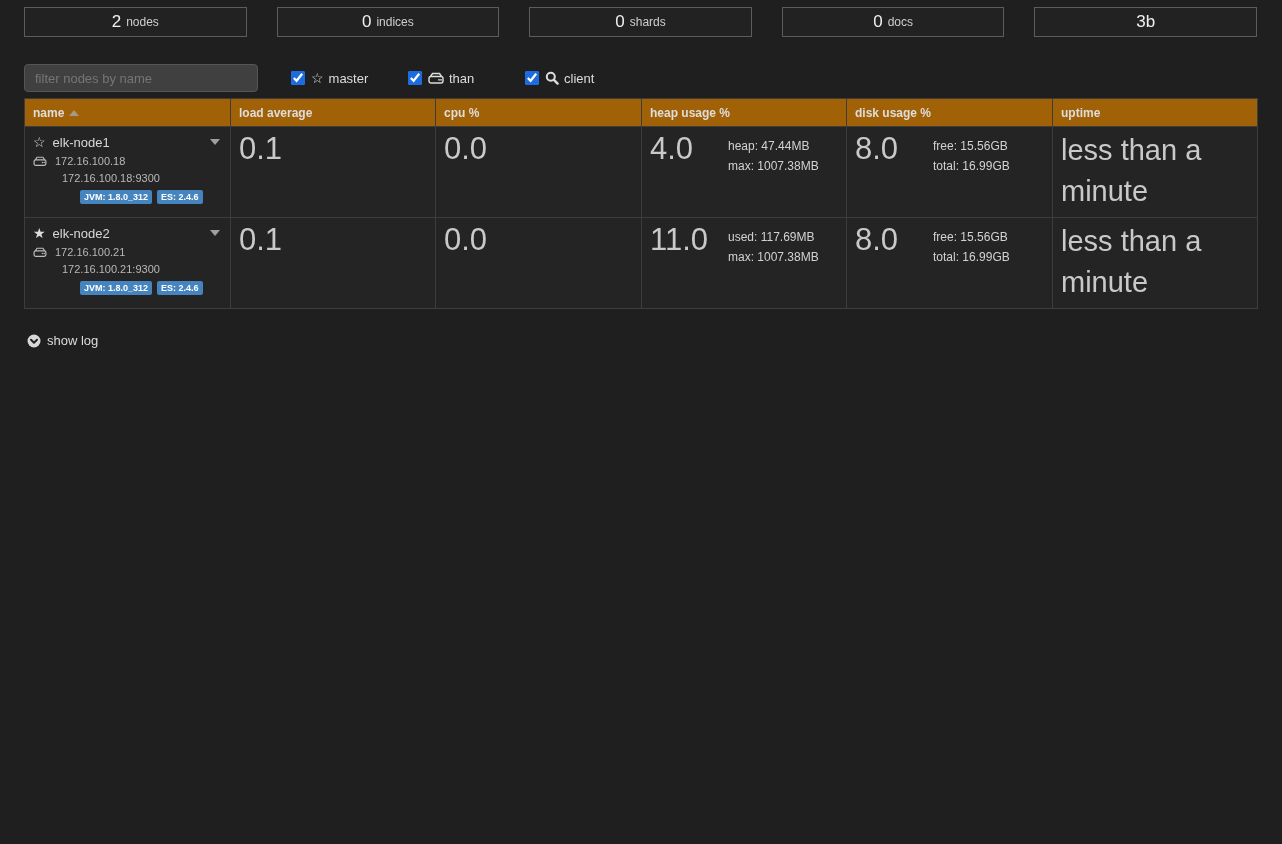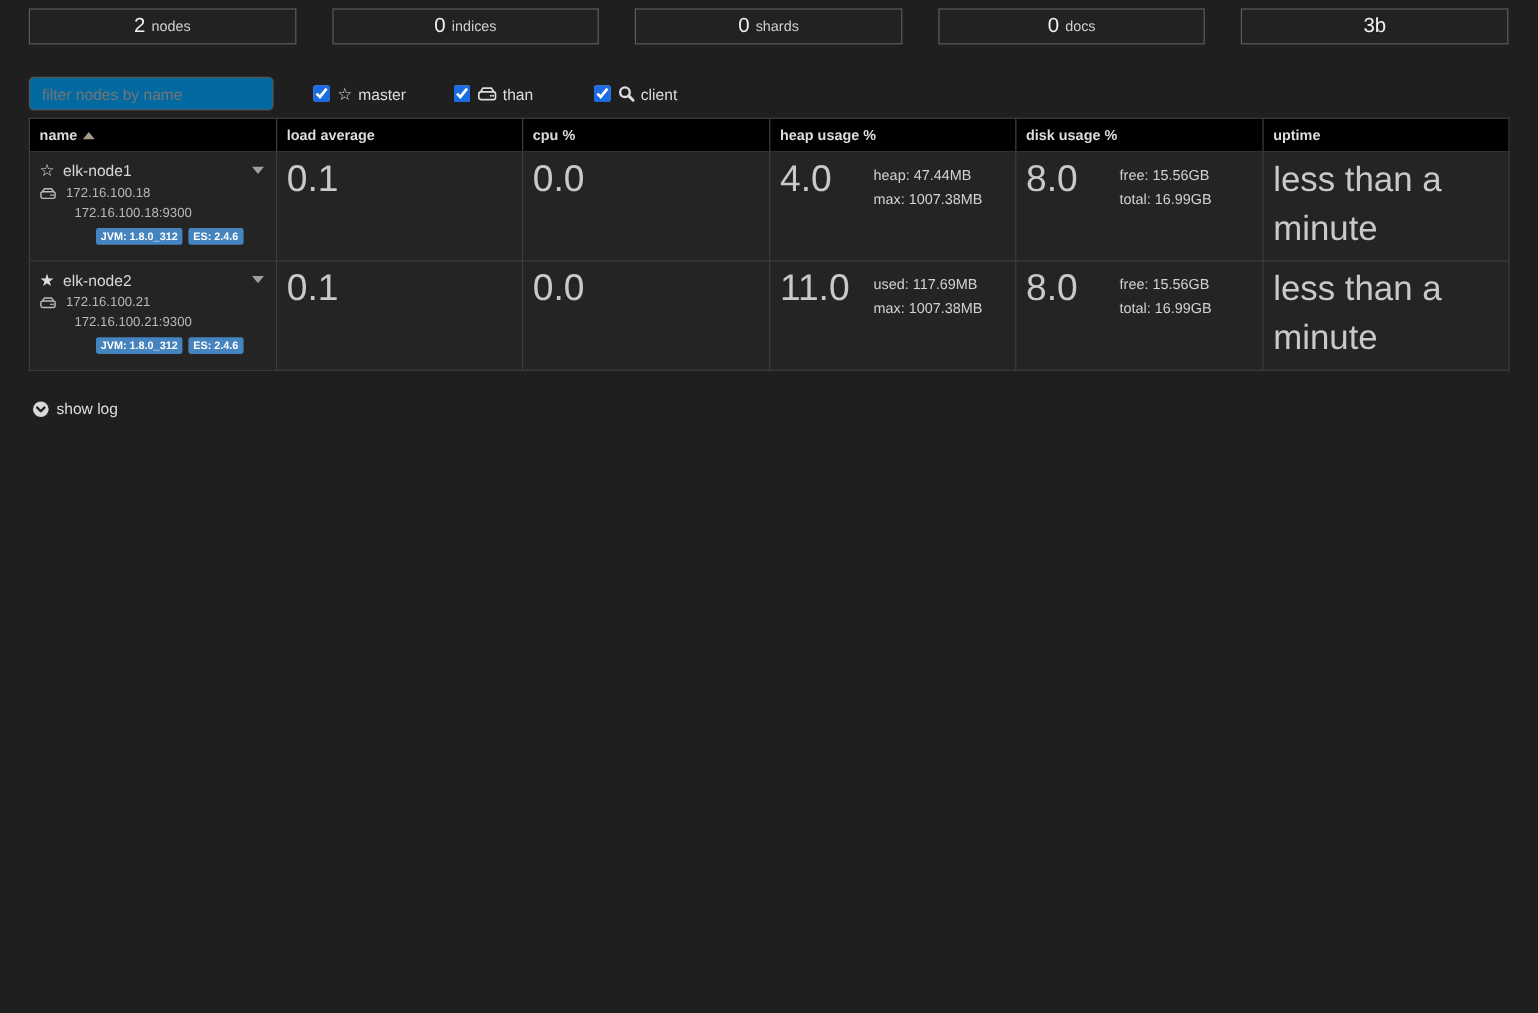--- a/index.html
+++ b/index.html
@@ -29,23 +29,23 @@
   .stat-num { font-size:17px; color:#f0f0f0; }
   .stat-label { font-size:12px; color:#cfcfcf; margin-left:5px; }
   .stat-label:empty { margin-left:0; }
   
   .filter-row {
     display:flex;
     align-items:center;
     margin:27px 24px 0 24px;
   }
   .filter-input {
-    width:204px;
+    width:234px;
     height:28px;
-    background:#0369a1;
+    background:#404040;
     border:1px solid #555;
     border-radius:4px;
     color:#ccc;
     font-size:13px;
     padding:0 10px;
     outline:none;
     font-family:"Liberation Sans", sans-serif;
   }
   .filter-input::placeholder { color:#757575; }
   .checkbox-group {
@@ -66,21 +66,21 @@
   .star-glyph { font-size:14px; color:#ddd; }
   
   table.nodes {
     border-collapse:collapse;
     table-layout:fixed;
     width:1233px;
     margin:6px 24px 0 24px;
     border:1px solid #3d3d3d;
   }
   table.nodes th {
-    background:#000000;
+    background:#a16207;
     border:1px solid #3d3d3d;
     font-size:12px;
     font-weight:bold;
     color:#ddd;
     text-align:left;
     padding:6px 8px;
     height:28px;
     cursor:pointer;
   }
   table.nodes td {

